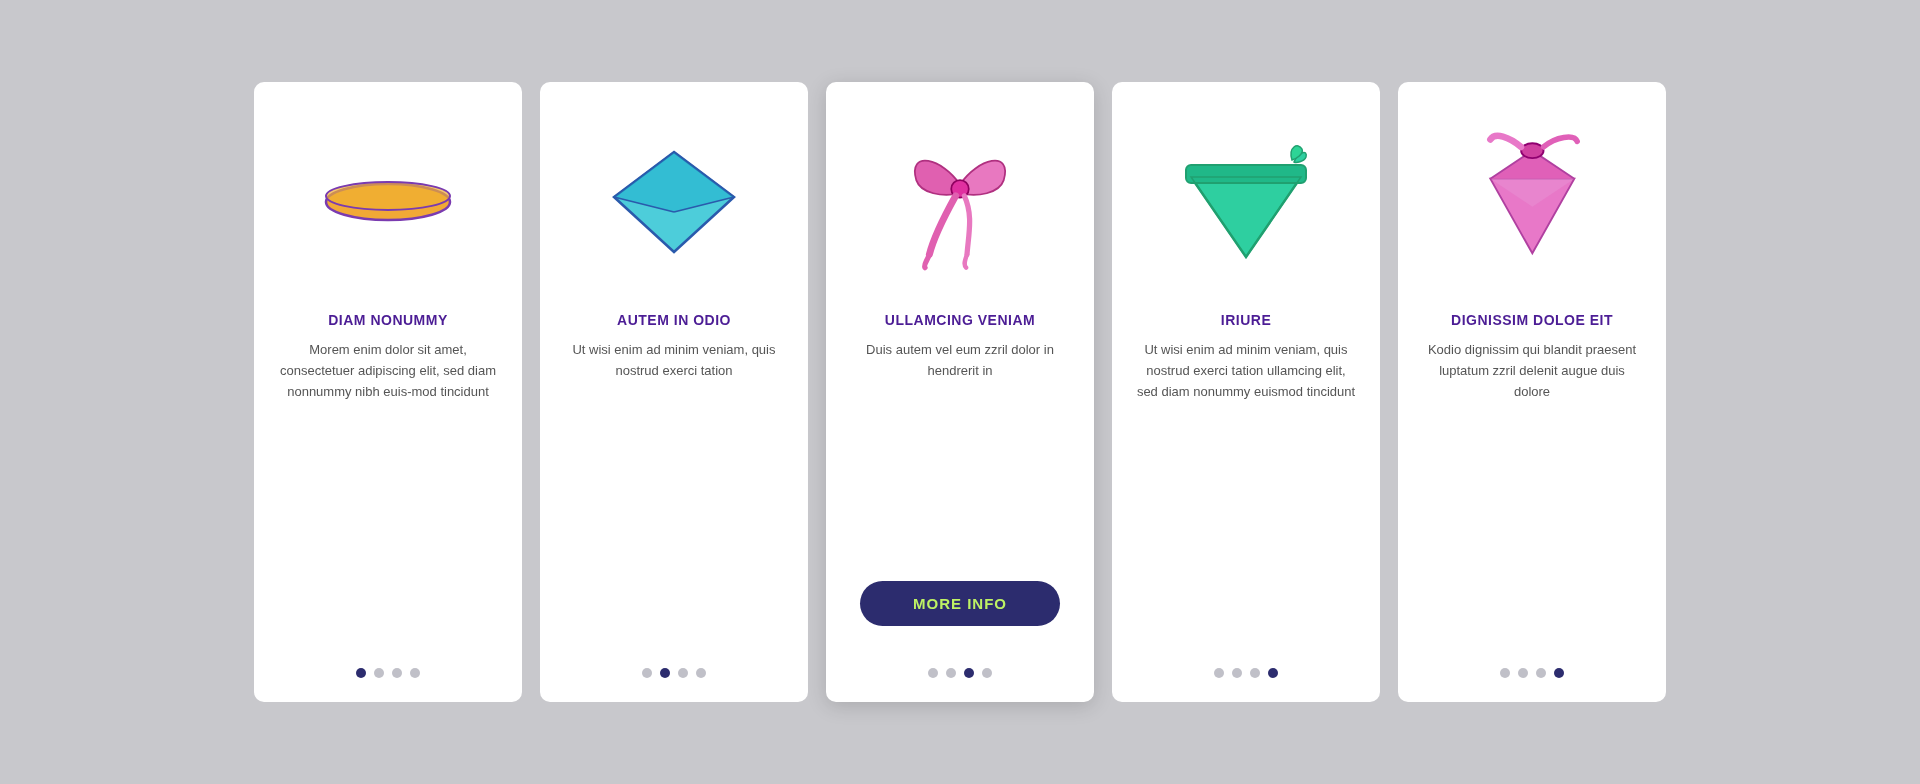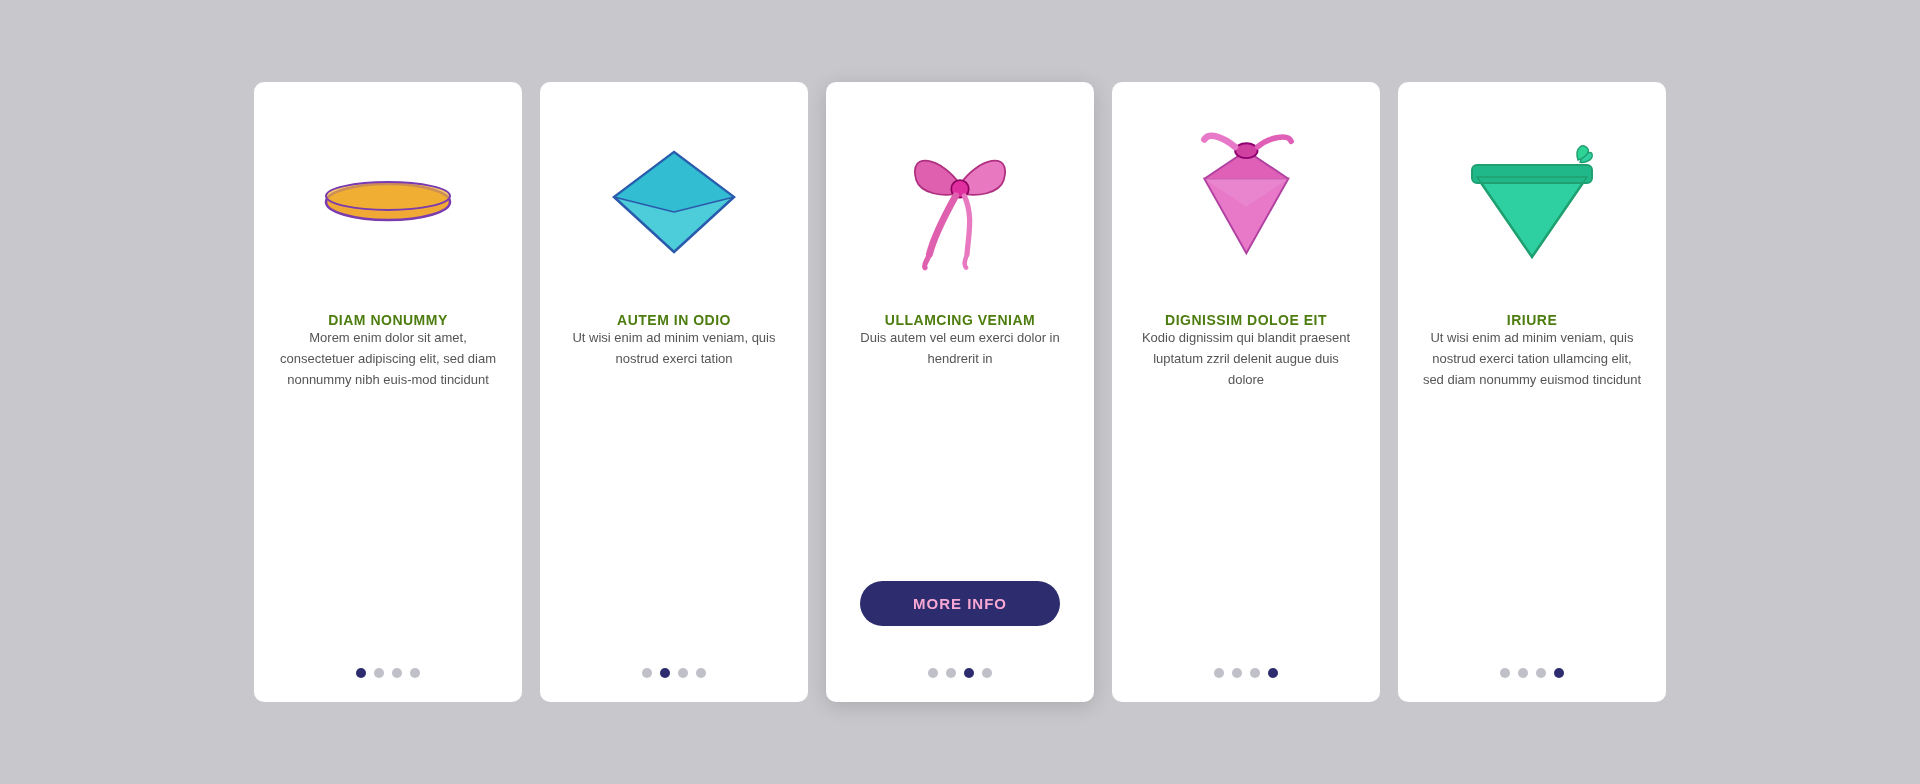--- a/index.html
+++ b/index.html
@@ -42,36 +42,36 @@
       justify-content: center;
       margin-bottom: 20px;
     }
     .card-icon-area svg {
       max-width: 140px;
       max-height: 140px;
     }
     .card-title {
       font-size: 14px;
       font-weight: 900;
-      color: #4d7c0f;
+      color: #4c1d95;
       text-align: center;
       text-transform: uppercase;
       letter-spacing: 0.5px;
-      margin-bottom: 0;
+      margin-bottom: 12px;
     }
     .card-text {
       font-size: 13px;
       color: #555;
       text-align: center;
       line-height: 1.6;
       flex: 1;
     }
     .more-info-btn {
       background-color: #2c2c6e;
-      color: #f9a8d4;
+      color: #bef264;
       border: none;
       border-radius: 30px;
       padding: 14px 40px;
       font-size: 15px;
       font-weight: 700;
       cursor: pointer;
       margin: 35px 0 24px;
       letter-spacing: 1px;
       text-transform: uppercase;
       width: 200px;
@@ -153,27 +153,51 @@
         <ellipse cx="80" cy="65" rx="10" ry="10" fill="#e030a0" stroke="#900060" stroke-width="2"></ellipse>
 
         <path d="M75,73 C60,100 50,120 45,140" fill="none" stroke="#e060b0" stroke-width="8" stroke-linecap="round"></path>
         <path d="M85,73 C95,95 90,115 88,140" fill="none" stroke="#e878c0" stroke-width="6" stroke-linecap="round"></path>
 
         <path d="M45,140 C42,148 38,152 40,155" fill="none" stroke="#e060b0" stroke-width="6" stroke-linecap="round"></path>
         <path d="M88,140 C85,148 84,152 87,155" fill="none" stroke="#e878c0" stroke-width="5" stroke-linecap="round"></path>
       </svg>
     </div>
     <div class="card-title">ULLAMCING VENIAM</div>
-    <div class="card-text">Duis autem vel eum exerci dolor in hendrerit in</div>
+    <div class="card-text">Duis autem vel eum zzril dolor in hendrerit in</div>
     <button class="more-info-btn">MORE INFO</button>
     <div class="dots-row">
       <div class="dot"></div>
       <div class="dot"></div>
       <div class="dot active"></div>
       <div class="dot"></div>
+    </div>
+  </div>
+
+  <div class="card">
+    <div class="card-icon-area">
+      <svg viewBox="0 0 140 130" xmlns="http://www.w3.org/2000/svg">
+
+        <path d="M15,40 L125,40 L70,120 Z" fill="#2ecfa0" stroke="#20a070" stroke-width="2.5"></path>
+
+        <rect x="10" y="28" width="120" height="18" rx="5" fill="#20b888" stroke="#20a070" stroke-width="2"></rect>
+
+        <path d="M118,25 C122,15 132,12 130,20 C128,25 120,26 118,25 Z" fill="#2ecfa0" stroke="#20a070" stroke-width="1.5"></path>
+        <path d="M116,23 C112,10 122,5 126,12 C128,17 120,22 116,23 Z" fill="#2dd496" stroke="#20a070" stroke-width="1.5"></path>
+
+        <path d="M15,40 L125,40 L70,120 Z" fill="none" stroke="#20a070" stroke-width="1.5"></path>
+      </svg>
+    </div>
+    <div class="card-title">IRIURE</div>
+    <div class="card-text">Ut wisi enim ad minim veniam, quis nostrud exerci tation ullamcing elit, sed diam nonummy euismod tincidunt</div>
+    <div class="dots-row">
+      <div class="dot"></div>
+      <div class="dot"></div>
+      <div class="dot"></div>
+      <div class="dot active"></div>
     </div>
   </div>
 
   <div class="card">
     <div class="card-icon-area">
       <svg viewBox="0 0 140 150" xmlns="http://www.w3.org/2000/svg">
 
         <path d="M25,50 L115,50 L70,130 Z" fill="#e878c8" stroke="#b040a0" stroke-width="2"></path>
 
         <path d="M25,50 L70,20 L115,50" fill="#e060b8" stroke="#b040a0" stroke-width="2"></path>
@@ -190,37 +214,13 @@
     <div class="card-title">DIGNISSIM DOLOE EIT</div>
     <div class="card-text">Kodio dignissim qui blandit praesent luptatum zzril delenit augue duis dolore</div>
     <div class="dots-row">
       <div class="dot"></div>
       <div class="dot"></div>
       <div class="dot"></div>
       <div class="dot active"></div>
     </div>
   </div>
 
-  <div class="card">
-    <div class="card-icon-area">
-      <svg viewBox="0 0 140 130" xmlns="http://www.w3.org/2000/svg">
-
-        <path d="M15,40 L125,40 L70,120 Z" fill="#2ecfa0" stroke="#20a070" stroke-width="2.5"></path>
-
-        <rect x="10" y="28" width="120" height="18" rx="5" fill="#20b888" stroke="#20a070" stroke-width="2"></rect>
-
-        <path d="M118,25 C122,15 132,12 130,20 C128,25 120,26 118,25 Z" fill="#2ecfa0" stroke="#20a070" stroke-width="1.5"></path>
-        <path d="M116,23 C112,10 122,5 126,12 C128,17 120,22 116,23 Z" fill="#2dd496" stroke="#20a070" stroke-width="1.5"></path>
-
-        <path d="M15,40 L125,40 L70,120 Z" fill="none" stroke="#20a070" stroke-width="1.5"></path>
-      </svg>
-    </div>
-    <div class="card-title">IRIURE</div>
-    <div class="card-text">Ut wisi enim ad minim veniam, quis nostrud exerci tation ullamcing elit, sed diam nonummy euismod tincidunt</div>
-    <div class="dots-row">
-      <div class="dot"></div>
-      <div class="dot"></div>
-      <div class="dot"></div>
-      <div class="dot active"></div>
-    </div>
-  </div>
-
 </div>
 
 </body></html>

